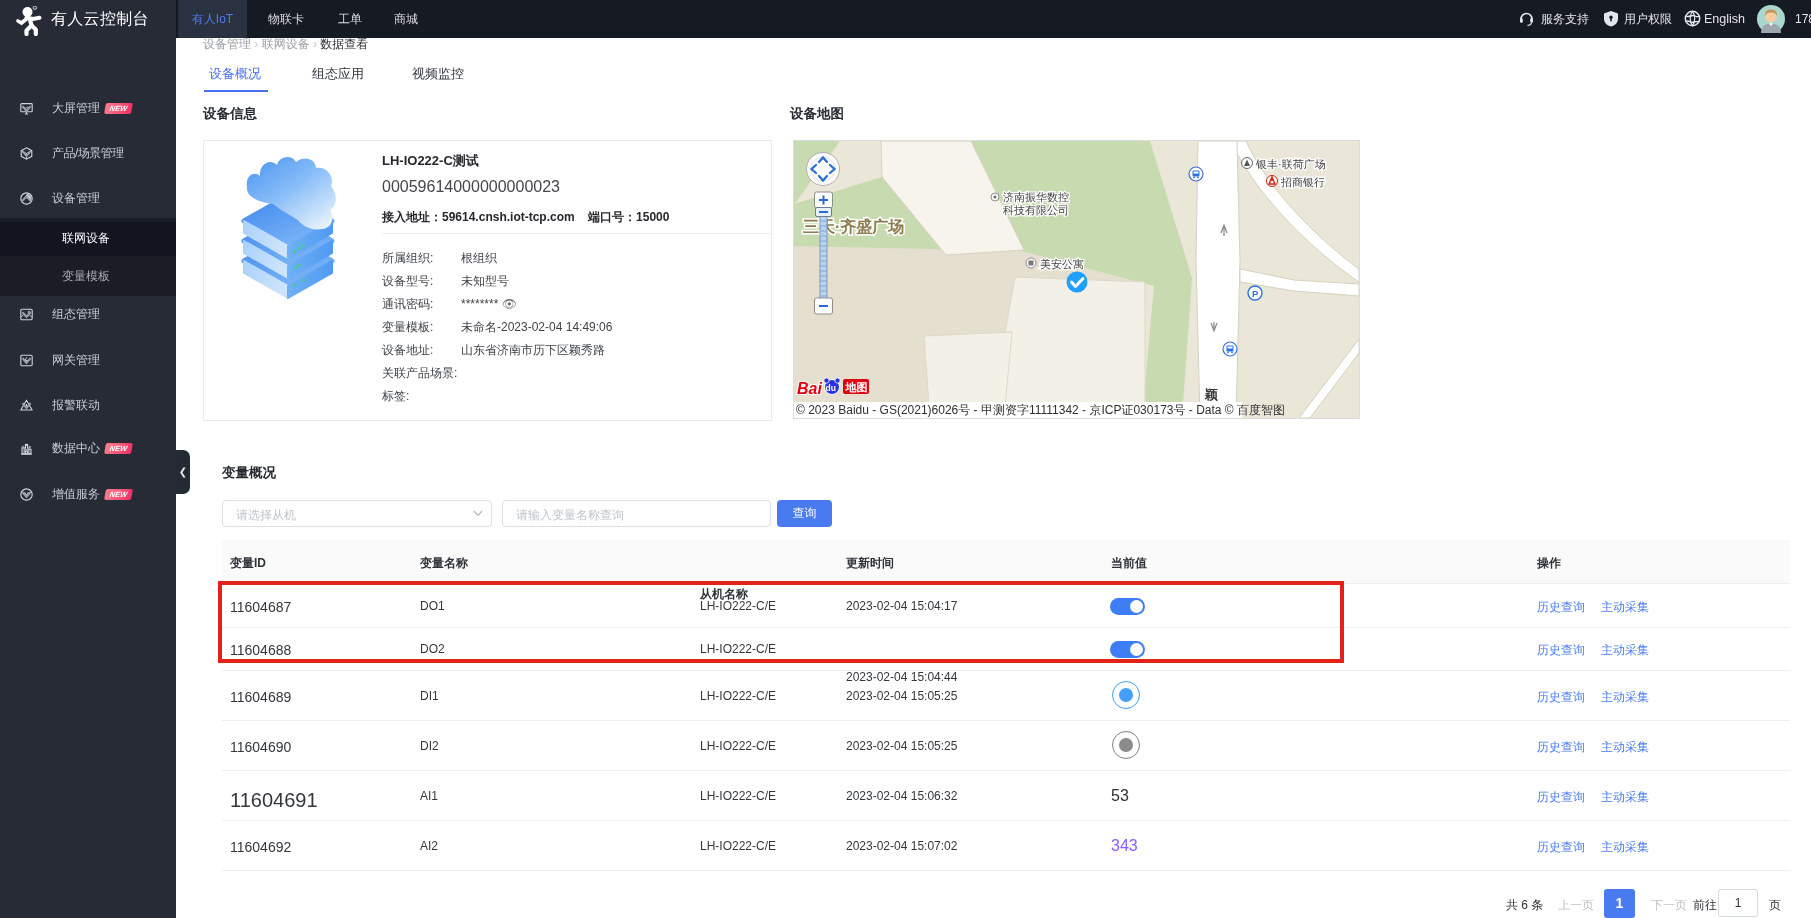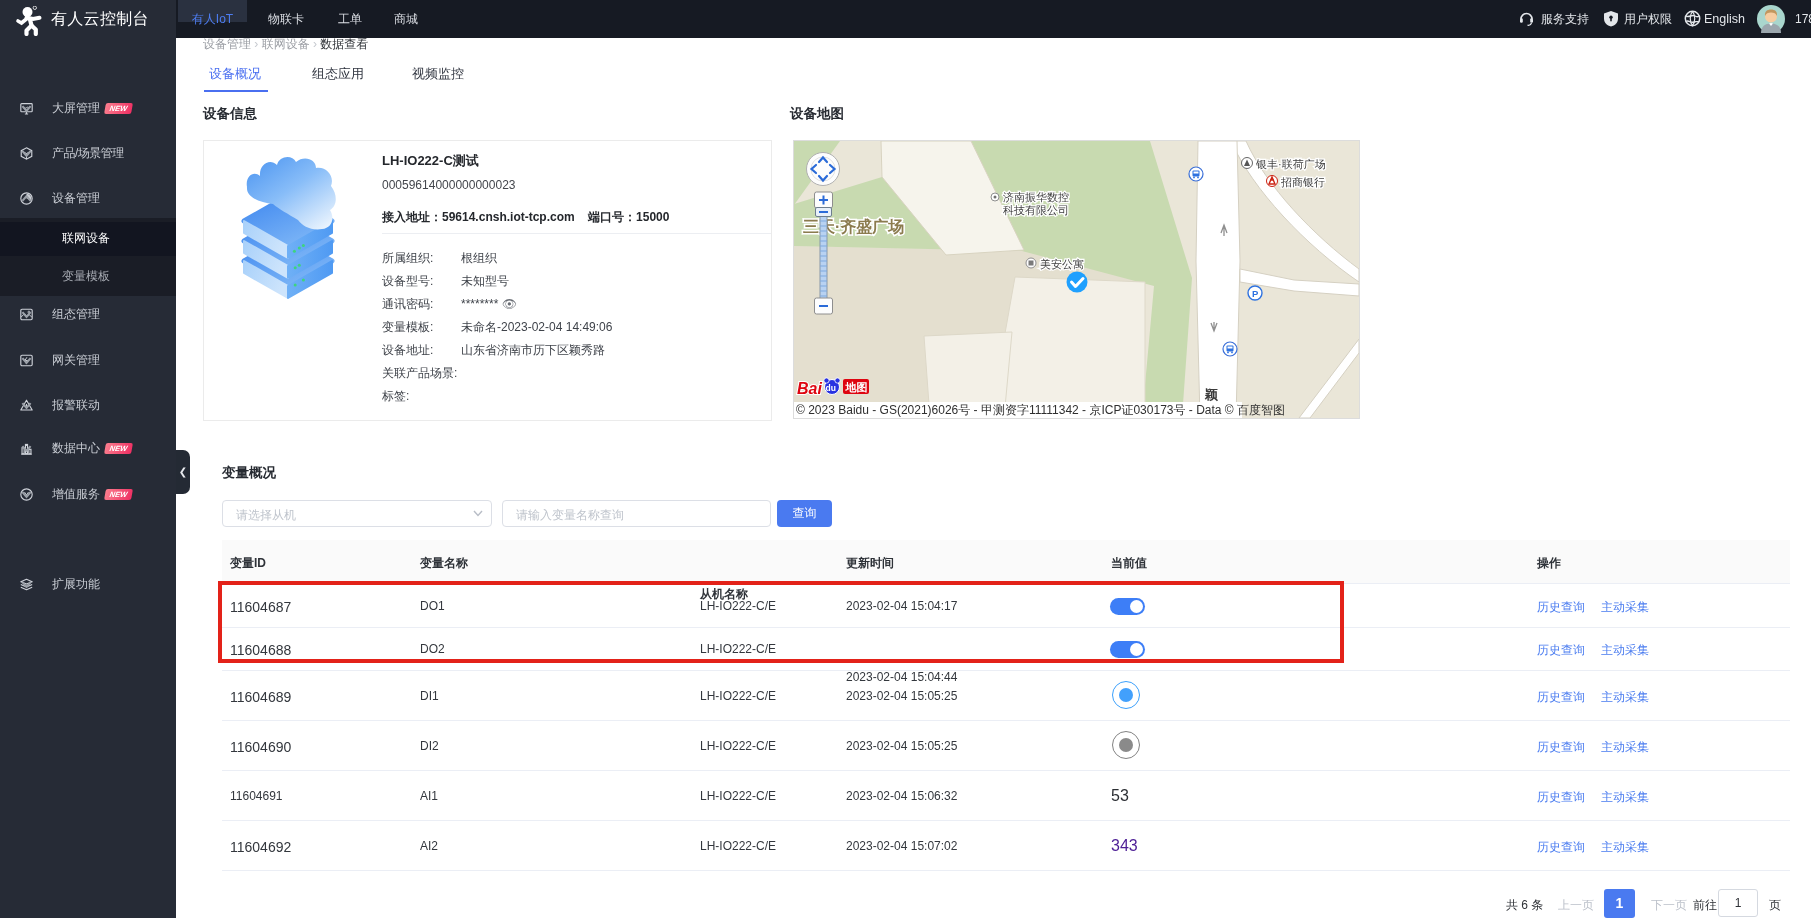--- a/index.html
+++ b/index.html
@@ -1,21 +1,21 @@
 <!DOCTYPE html>
 <html><head>
 <meta charset="utf-8">
 <style>
 *{margin:0;padding:0;box-sizing:border-box;}
 html,body{width:1811px;height:918px;overflow:hidden;background:#fff;font-family:"Liberation Sans",sans-serif;}
 .abs{position:absolute;z-index:12;}
 #topbar{position:absolute;left:0;top:0;width:1811px;height:38px;background:#161a23;z-index:40;}
 #sidebar{position:absolute;left:0;top:0;width:176px;height:918px;background:#262b36;z-index:60;}
 #content{position:absolute;left:176px;top:38px;width:1635px;height:880px;background:#fff;z-index:10;}
-.navtab{position:absolute;top:0;height:22px;line-height:38px;font-size:12px;color:#dbdee4;z-index:45;}
+.navtab{position:absolute;top:0;height:38px;line-height:38px;font-size:12px;color:#dbdee4;z-index:45;}
 .navtab.active{background:#2a3140;color:#4d7df2;text-align:center;}
 .topright{position:absolute;top:0;height:38px;line-height:38px;font-size:12px;color:#e3e6ea;z-index:45;}
 .mitem{position:absolute;left:0;width:176px;height:40px;color:#c9cdd4;font-size:12px;}
 .mitem .txt{position:absolute;left:52px;top:0;line-height:40px;}
 .mitem svg{position:absolute;left:20px;top:14px;width:13px;height:13px;}
 .mchev{position:absolute;left:147px;top:14px;width:8px;height:8px;}
 .newbadge{position:absolute;left:105px;top:15px;width:27px;height:11px;background:linear-gradient(100deg,#fb7e8e,#ee2f63);transform:skewX(-10deg);border-radius:2px;color:#fff;font-size:7.5px;font-style:italic;font-weight:bold;text-align:center;line-height:11px;}
 .bc{color:#9a9da3;font-size:12px;}
 .tabitem{position:absolute;top:65px;font-size:13px;color:#303540;font-weight:500;z-index:12;}
 .sect{position:absolute;font-size:13.5px;font-weight:bold;color:#262a31;z-index:12;}
@@ -259,30 +259,20 @@
       <svg width="16" height="16" viewBox="0 0 16 16" fill="none" stroke="#ced2d9" stroke-width="1.4">
         <circle cx="8" cy="8" r="7"></circle>
         <path d="M5.5 5 L8 8.5 L10.5 5 M8 8.5 V11.5 M6 9.8 H10" stroke-width="1.1"></path>
       </svg>
       <span class="txt">增值服务</span>
       <span class="newbadge">NEW</span>
       <svg class="mchev" viewBox="0 0 8 8" fill="none" stroke="#9ba0a8" stroke-width="1.3">
         <path d="M1.5 2.5 L4 5.5 L6.5 2.5"></path>
       </svg>
     </div>
-<div class="mitem" style="top:564px;">
-      <svg width="16" height="16" viewBox="0 0 16 16" fill="none" stroke="#ced2d9" stroke-width="1.4">
-        <path d="M8 1.5 L15 4.5 L8 7.5 L1 4.5 Z" stroke-linejoin="round"></path>
-        <path d="M1 8 L8 11 L15 8 M1 11.5 L8 14.5 L15 11.5" stroke-linejoin="round"></path>
-      </svg>
-      <span class="txt">扩展功能</span>
-      <svg class="mchev" viewBox="0 0 8 8" fill="none" stroke="#9ba0a8" stroke-width="1.3">
-        <path d="M1.5 2.5 L4 5.5 L6.5 2.5"></path>
-      </svg>
-    </div>
 </div>
 <div class="abs" style="left:176px;top:450px;width:14px;height:44px;background:#242a34;border-radius:0 7px 7px 0;z-index:70;color:#e8eaee;font-size:10px;text-align:center;line-height:44px;">❮</div>
 <div class="abs bc" style="left:203px;top:36px;z-index:20;">设备管理 <span style="color:#c6c9cf;">›</span> 联网设备 <span style="color:#c6c9cf;">›</span> <span style="color:#2f3237;">数据查看</span></div>
 <div class="tabitem" style="left:209px;color:#4a6ff0;">设备概况</div>
 <div class="tabitem" style="left:312px;">组态应用</div>
 <div class="tabitem" style="left:412px;">视频监控</div>
 <div class="abs" style="left:204px;top:90px;width:64px;height:2px;background:#4a6ff0;"></div>
 <div class="sect" style="left:203px;top:105px;">设备信息</div>
 <div class="sect" style="left:790px;top:105px;">设备地图</div>
 <div class="abs" style="left:203px;top:140px;width:569px;height:281px;border:1px solid #ebebeb;"></div>
@@ -322,21 +312,21 @@
       <circle cx="56.4" cy="101.3" r="1.5"></circle>
       <circle cx="61.3" cy="98" r="1.5"></circle>
       <circle cx="65.4" cy="95.6" r="1.5"></circle>
       <circle cx="57.2" cy="117.7" r="1.5"></circle>
       <circle cx="61.3" cy="115.2" r="1.5"></circle>
       <circle cx="57.2" cy="134.9" r="1.5"></circle>
       <circle cx="65.4" cy="130" r="1.5"></circle>
     </g>
 </svg>
 <div class="abs" style="left:382px;top:152px;font-size:13px;font-weight:bold;color:#24272c;">LH-IO222-C测试</div>
-<div class="abs" style="left:382px;top:178px;font-size:12px;color:#43464c;">00059614000000000023</div>
+<div class="abs" style="left:382px;top:178px;font-size:16px;color:#43464c;">00059614000000000023</div>
 <div class="abs" style="left:382px;top:209px;font-size:12px;font-weight:bold;color:#24272c;">接入地址：59614.cnsh.iot-tcp.com&nbsp;&nbsp;&nbsp;&nbsp;端口号：15000</div>
 <div class="abs" style="left:382px;top:233px;width:389px;height:1px;background:#eceef2;"></div>
 <div class="abs fieldrow" style="left:382px;top:247px;">所属组织:</div>
 <div class="abs fieldrow" style="left:461px;top:247px;">根组织</div>
 <div class="abs fieldrow" style="left:382px;top:270px;">设备型号:</div>
 <div class="abs fieldrow" style="left:461px;top:270px;">未知型号</div>
 <div class="abs fieldrow" style="left:382px;top:293px;">通讯密码:</div>
 <div class="abs fieldrow" style="left:461px;top:293px;">******** <span style="font-size:12px;color:#6b6f76;">👁</span></div>
 <div class="abs fieldrow" style="left:382px;top:316px;">变量模板:</div>
 <div class="abs fieldrow" style="left:461px;top:316px;">未命名-2023-02-04 14:49:06</div>
@@ -392,32 +382,32 @@
 <div class="blink" style="left:1537px;top:689px;">历史查询</div>
 <div class="blink" style="left:1601px;top:689px;">主动采集</div>
 <div class="cell" style="left:230px;top:739px;font-size:14px;">11604690</div>
 <div class="cell" style="left:420px;top:739px;">DI2</div>
 <div class="cell" style="left:700px;top:739px;">LH-IO222-C/E</div>
 <div class="cell" style="left:846px;top:739px;">2023-02-04 15:05:25</div>
 <div class="abs" style="left:1112px;top:731px;width:28px;height:28px;border-radius:14px;border:1.5px solid #828282;background:#fff;"></div>
 <div class="abs" style="left:1119px;top:738px;width:14px;height:14px;border-radius:7px;background:#8a8a8a;"></div>
 <div class="blink" style="left:1537px;top:739px;">历史查询</div>
 <div class="blink" style="left:1601px;top:739px;">主动采集</div>
-<div class="cell" style="left:230px;top:789px;font-size:12px;">11604691</div>
+<div class="cell" style="left:230px;top:789px;font-size:20px;">11604691</div>
 <div class="cell" style="left:420px;top:789px;">AI1</div>
 <div class="cell" style="left:700px;top:789px;">LH-IO222-C/E</div>
 <div class="cell" style="left:846px;top:789px;">2023-02-04 15:06:32</div>
 <div class="cell" style="left:1111px;top:787px;font-size:16px;color:#2b2e33;">53</div>
 <div class="blink" style="left:1537px;top:789px;">历史查询</div>
 <div class="blink" style="left:1601px;top:789px;">主动采集</div>
 <div class="cell" style="left:230px;top:839px;font-size:14px;">11604692</div>
 <div class="cell" style="left:420px;top:839px;">AI2</div>
 <div class="cell" style="left:700px;top:839px;">LH-IO222-C/E</div>
 <div class="cell" style="left:846px;top:839px;">2023-02-04 15:07:02</div>
-<div class="cell" style="left:1111px;top:837px;font-size:16px;color:#4c1d95;">343</div>
+<div class="cell" style="left:1111px;top:837px;font-size:16px;color:#8b5cf6;">343</div>
 <div class="blink" style="left:1537px;top:839px;">历史查询</div>
 <div class="blink" style="left:1601px;top:839px;">主动采集</div>
 <div class="abs" style="left:1506px;top:897px;font-size:12px;color:#2f3237;">共 6 条</div>
 <div class="abs" style="left:1558px;top:897px;font-size:12px;color:#bcc1ca;">上一页</div>
 <div class="abs" style="left:1604px;top:889px;width:31px;height:29px;background:#4a7af0;border-radius:3px;color:#fff;font-size:14px;font-weight:bold;text-align:center;line-height:29px;">1</div>
 <div class="abs" style="left:1651px;top:897px;font-size:12px;color:#bcc1ca;">下一页</div>
 <div class="abs" style="left:1693px;top:897px;font-size:12px;color:#2f3237;">前往</div>
 <div class="abs" style="left:1718px;top:889px;width:40px;height:28px;border:1px solid #d5d9e0;border-radius:3px;font-size:12px;color:#2f3237;text-align:center;line-height:26px;">1</div>
 <div class="abs" style="left:1769px;top:897px;font-size:12px;color:#2f3237;">页</div>
 <div class="abs" style="left:218px;top:581px;width:1126px;height:82px;border:4px solid #e32219;z-index:30;"></div>

